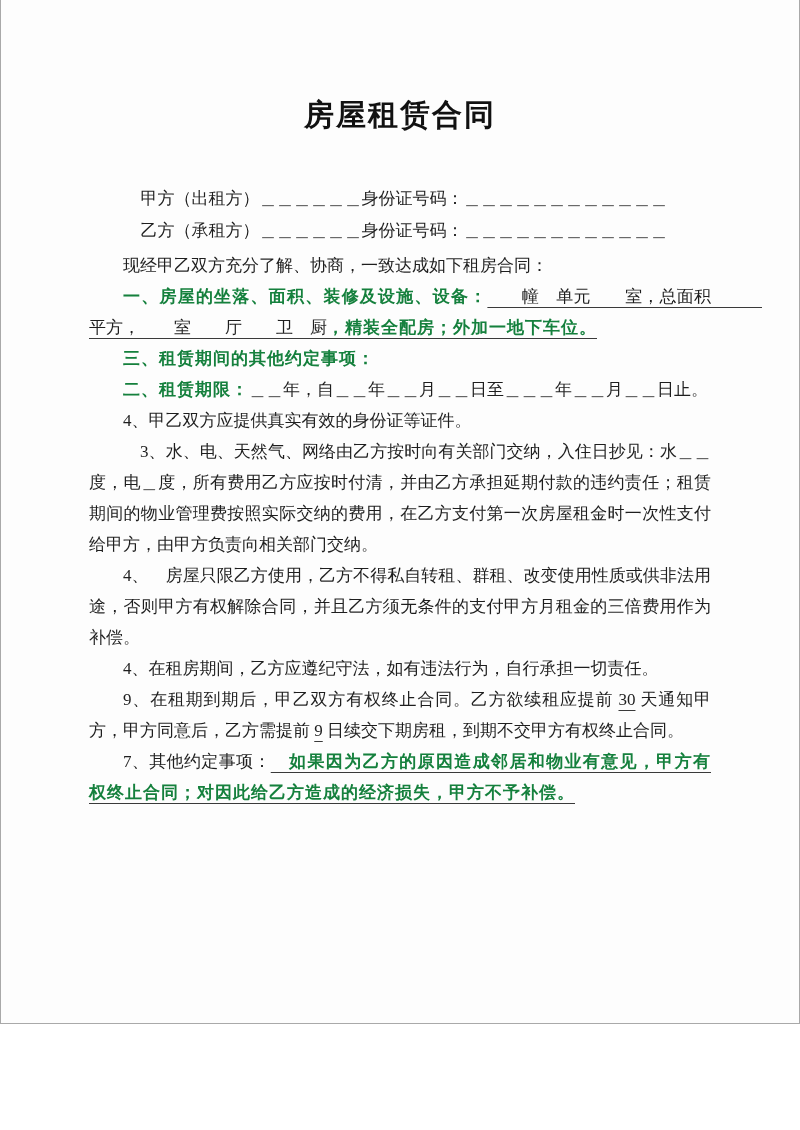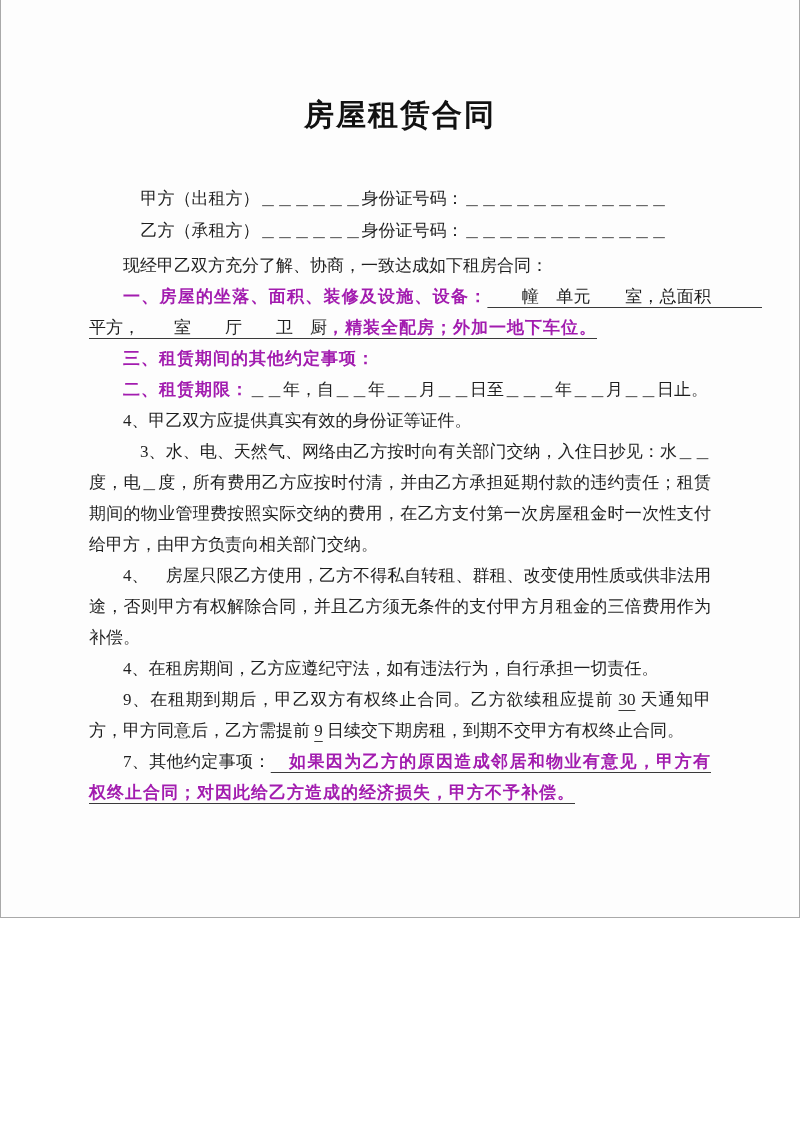--- a/index.html
+++ b/index.html
@@ -1,18 +1,18 @@
 <!DOCTYPE html>
 <html lang="zh"><head>
 <meta charset="utf-8">
 <style>
   html,body { margin:0; padding:0; background:#ffffff; }
   .page {
     position:relative;
-    width:800px; height:918px;
+    width:800px; height:1024px;
     box-sizing:border-box;
     background:#fdfdfd;
     border-left:1px solid #a9a9a9;
     border-right:1px solid #a9a9a9;
     border-bottom:1px solid #a9a9a9;
     font-family:"Liberation Serif","DejaVu Serif",serif;
     color:#1e1e1e;
     overflow:hidden;
   }
   .title {
@@ -40,21 +40,21 @@
   }
   .doc-body p {
     margin:0;
     text-indent:2em;
     text-align:justify;
   }
   .hd {
     font-family:"Liberation Sans","DejaVu Sans",sans-serif;
     font-weight:bold;
     letter-spacing:1px;
-    color:#a21caf;
+    color:#15803d;
   }
   .ul {
     text-decoration:underline;
     text-decoration-thickness:1px;
     text-underline-offset:5px;
     text-decoration-color:#3a3a3a;
   }
   .footer {
     position:absolute;
     top:1042px; left:0; right:0;

